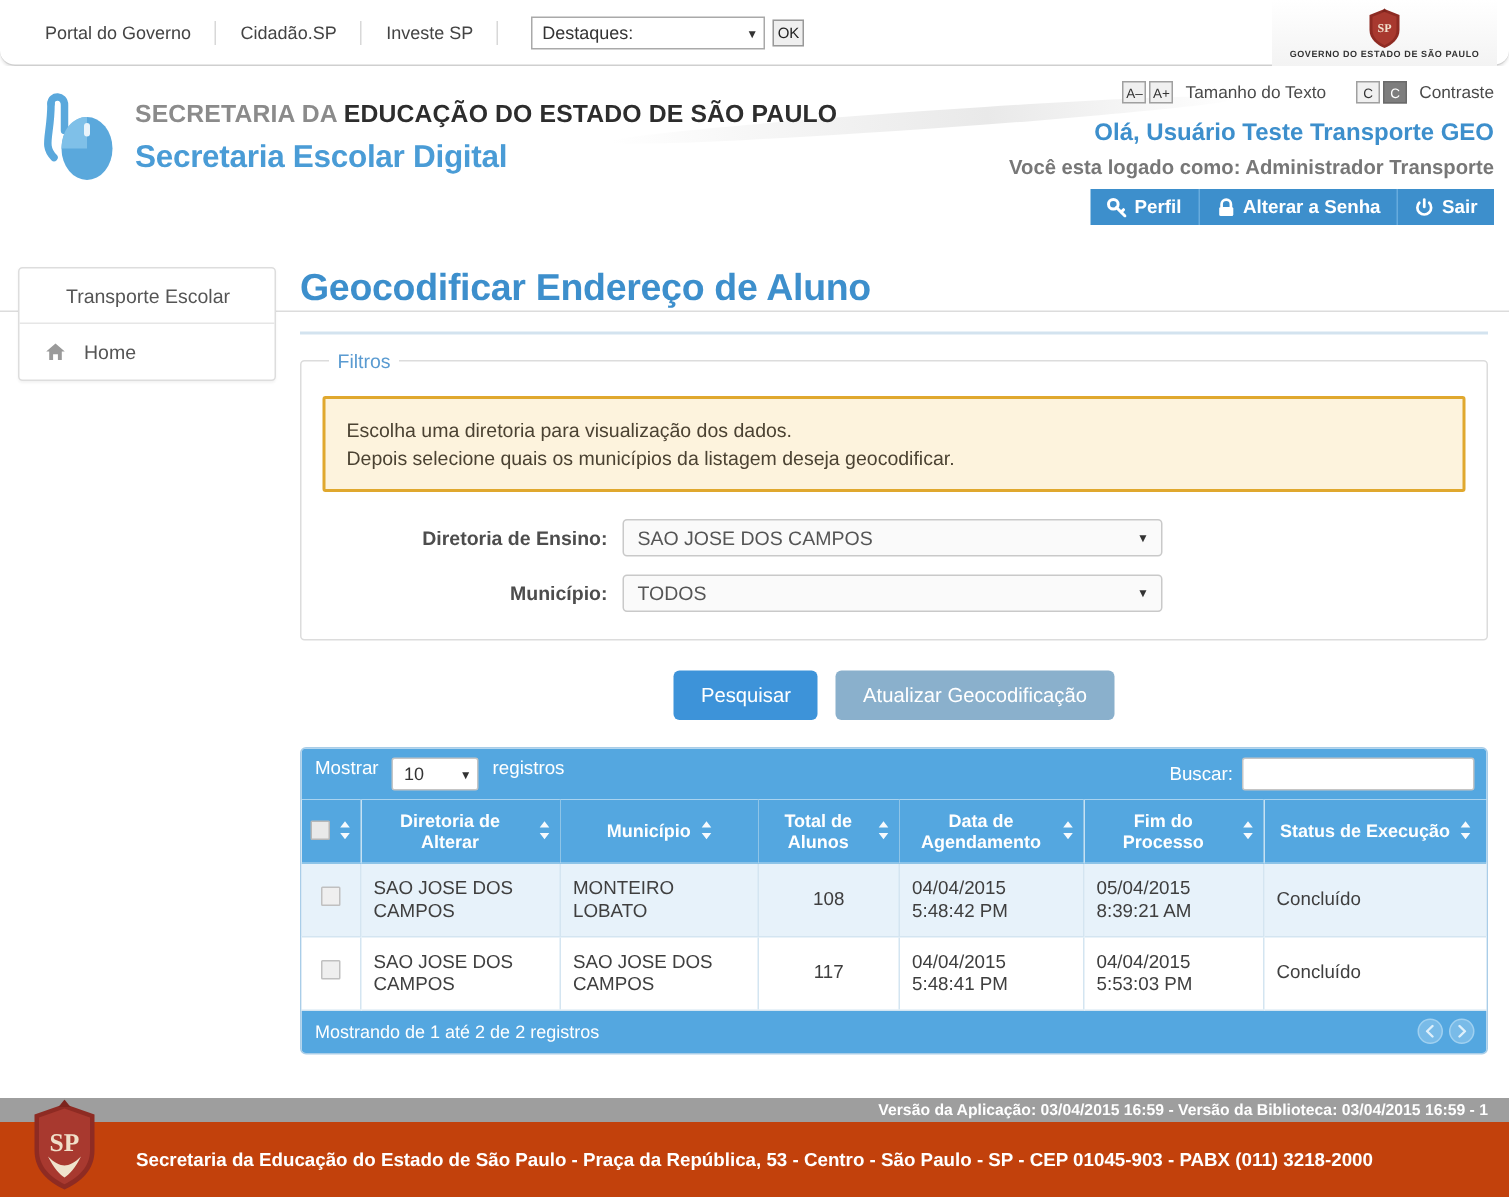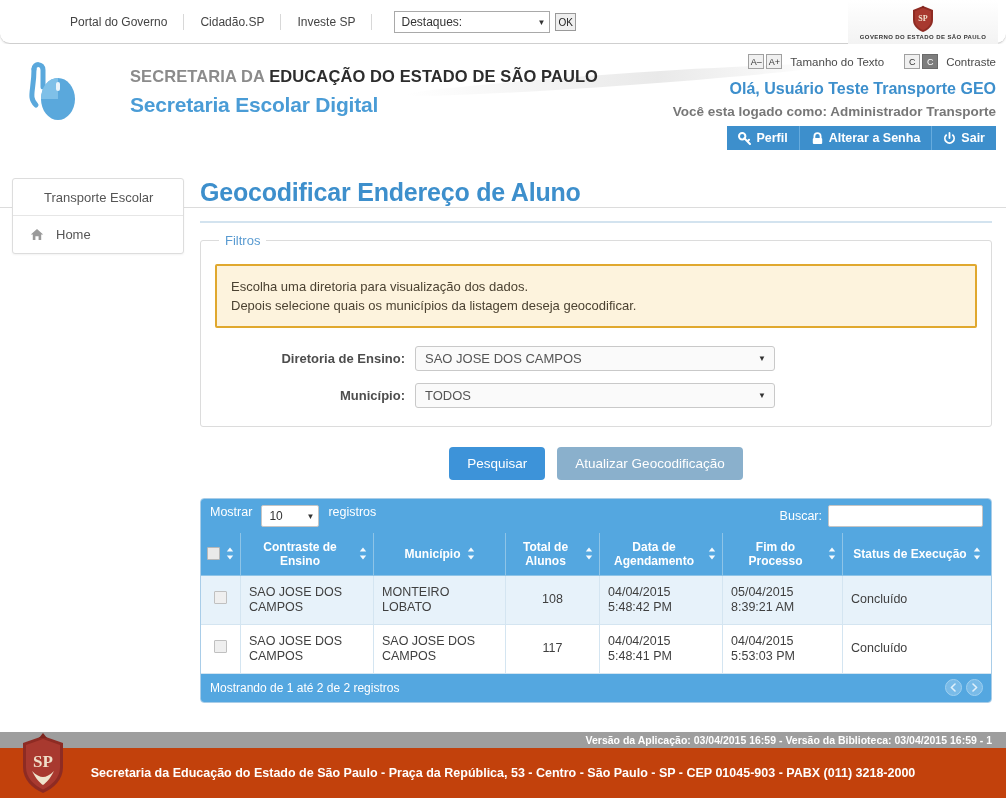--- a/index.html
+++ b/index.html
@@ -30,21 +30,21 @@
     padding-left: 22px;
   }
   .gov-link {
     font-size: 12px; color: #444;
     padding: 0 16px;
     border-right: 1px solid #d8d8d8;
     line-height: 16px;
     cursor: pointer;
     white-space: nowrap;
   }
-  .gov-link:first-child { padding-left: 8px; margin-left: 40px; }
+  .gov-link:first-child { padding-left: 8px; }
   .destaques-wrap { margin-left: 22px; display: flex; align-items: center; gap: 5px; }
   .destaques-select {
     width: 156px; height: 22px;
     border: 1px solid #a9a9a9;
     background: #fff;
     font-size: 12px; color: #333;
     display: flex; align-items: center; justify-content: space-between;
     padding: 0 4px 0 6px;
     cursor: pointer;
   }
@@ -68,21 +68,21 @@
     font-size: 6px; letter-spacing: .4px; color: #333;
     font-weight: bold; margin-top: 1px;
   }
 
   
   .siteheader {
     position: absolute; left: 0; top: 44px;
     width: 1006px; height: 120px;
     background: #ffffff;
   }
-  .logo-area { position: absolute; left: 24px; top: 17px; display: flex; align-items: flex-start; gap: 40px; }
+  .logo-area { position: absolute; left: 24px; top: 17px; display: flex; align-items: flex-start; }
   .mouse-icon { width: 56px; height: 62px; margin-right: 10px; }
   .logo-text { padding-top: 6px; }
   .logo-line1 { font-size: 16.5px; letter-spacing: .1px; line-height: 19px; }
   .logo-line1 .thin { color: #8b8b8b; font-weight: bold; }
   .logo-line1 .bold { color: #2d2d2d; font-weight: bold; }
   .logo-line2 {
     font-size: 21px; font-weight: bold; color: #4a9cd6;
     line-height: 36px; letter-spacing: -.2px; margin-top: 1px;
   }
 
@@ -475,21 +475,21 @@
             <th style="width:34px">
               <div class="th-inner">
                 <span class="hdr-check"></span>
                 <svg class="sort-ic" width="8" height="13" viewBox="0 0 8 13">
                     <path d="M4 0.5 L7.2 4.6 L0.8 4.6 Z M4 12.5 L7.2 8.4 L0.8 8.4 Z" fill="#fff"></path>
                   </svg>
               </div>
             </th>
             <th style="width:133px">
               <div class="th-inner">
-                <span>Contraste de Ensino</span>
+                <span>Diretoria de Alterar</span>
                 <svg class="sort-ic" width="8" height="13" viewBox="0 0 8 13">
                     <path d="M4 0.5 L7.2 4.6 L0.8 4.6 Z M4 12.5 L7.2 8.4 L0.8 8.4 Z" fill="#fff"></path>
                   </svg>
               </div>
             </th>
             <th style="width:132px">
               <div class="th-inner">
                 <span>Município</span>
                 <svg class="sort-ic" width="8" height="13" viewBox="0 0 8 13">
                     <path d="M4 0.5 L7.2 4.6 L0.8 4.6 Z M4 12.5 L7.2 8.4 L0.8 8.4 Z" fill="#fff"></path>

